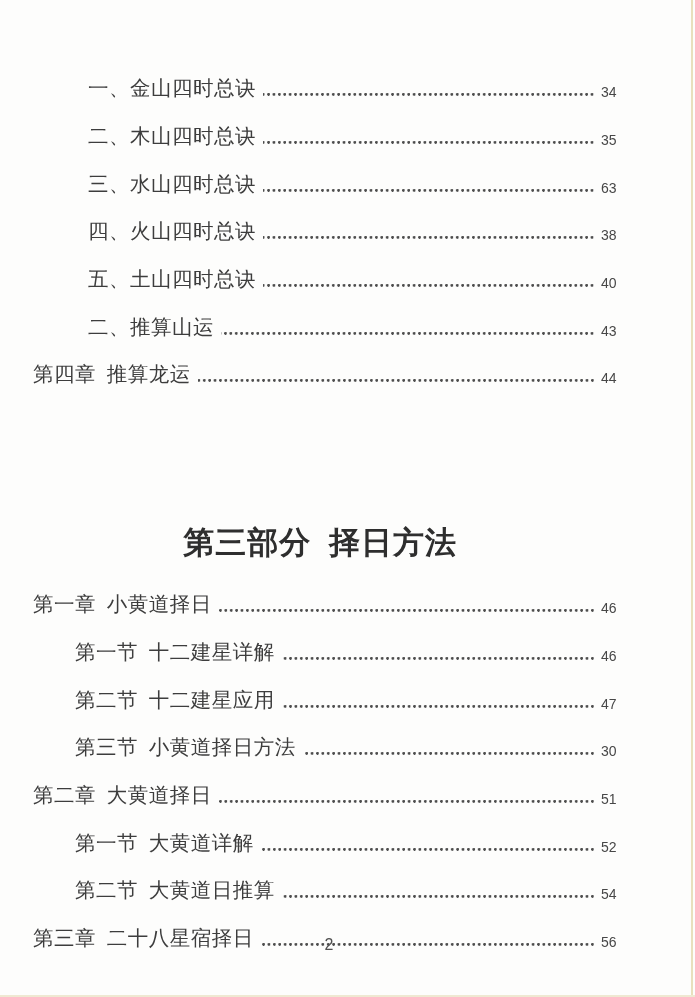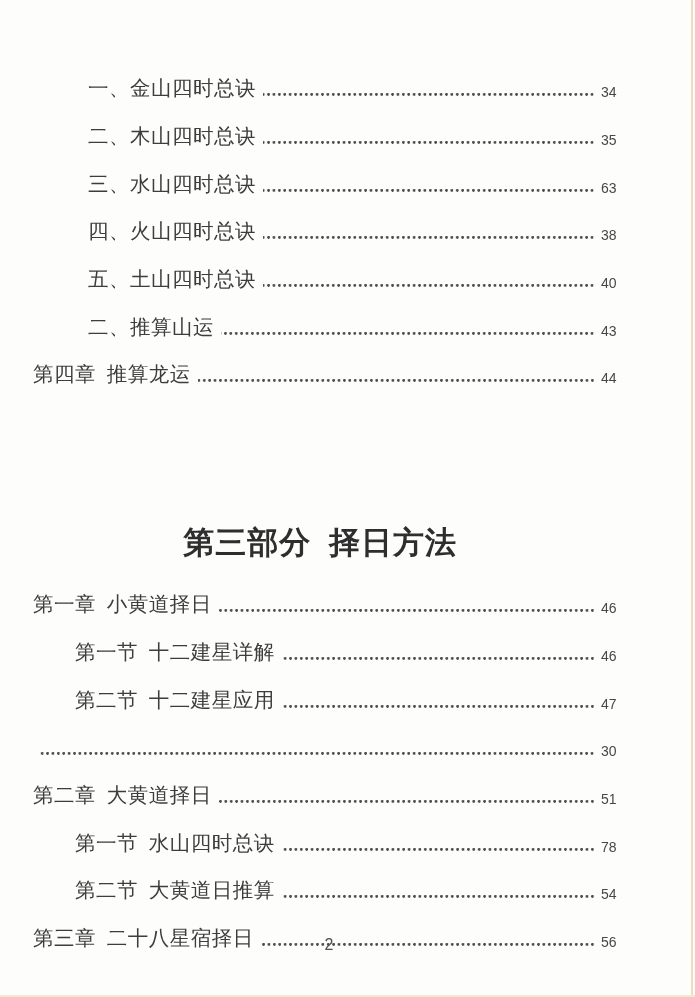--- a/index.html
+++ b/index.html
@@ -150,32 +150,33 @@
       <span class="label lvl-section">第一节 十二建星详解</span>
       <span class="leader"></span>
       <span class="pagenum">46</span>
     </div>
     <div class="row">
       <span class="label lvl-section">第二节 十二建星应用</span>
       <span class="leader"></span>
       <span class="pagenum">47</span>
     </div>
     <div class="row">
+      <span class="label lvl-section">第三节 小黄道择日方法</span>
       <span class="leader"></span>
       <span class="pagenum">30</span>
     </div>
     <div class="row">
       <span class="label">第二章 大黄道择日</span>
       <span class="leader"></span>
       <span class="pagenum">51</span>
     </div>
     <div class="row">
-      <span class="label lvl-section">第一节 水山四时总诀</span>
+      <span class="label lvl-section">第一节 大黄道详解</span>
       <span class="leader"></span>
-      <span class="pagenum">78</span>
+      <span class="pagenum">52</span>
     </div>
     <div class="row">
       <span class="label lvl-section">第二节 大黄道日推算</span>
       <span class="leader"></span>
       <span class="pagenum">54</span>
     </div>
     <div class="row">
       <span class="label">第三章 二十八星宿择日</span>
       <span class="leader"></span>
       <span class="pagenum">56</span>

